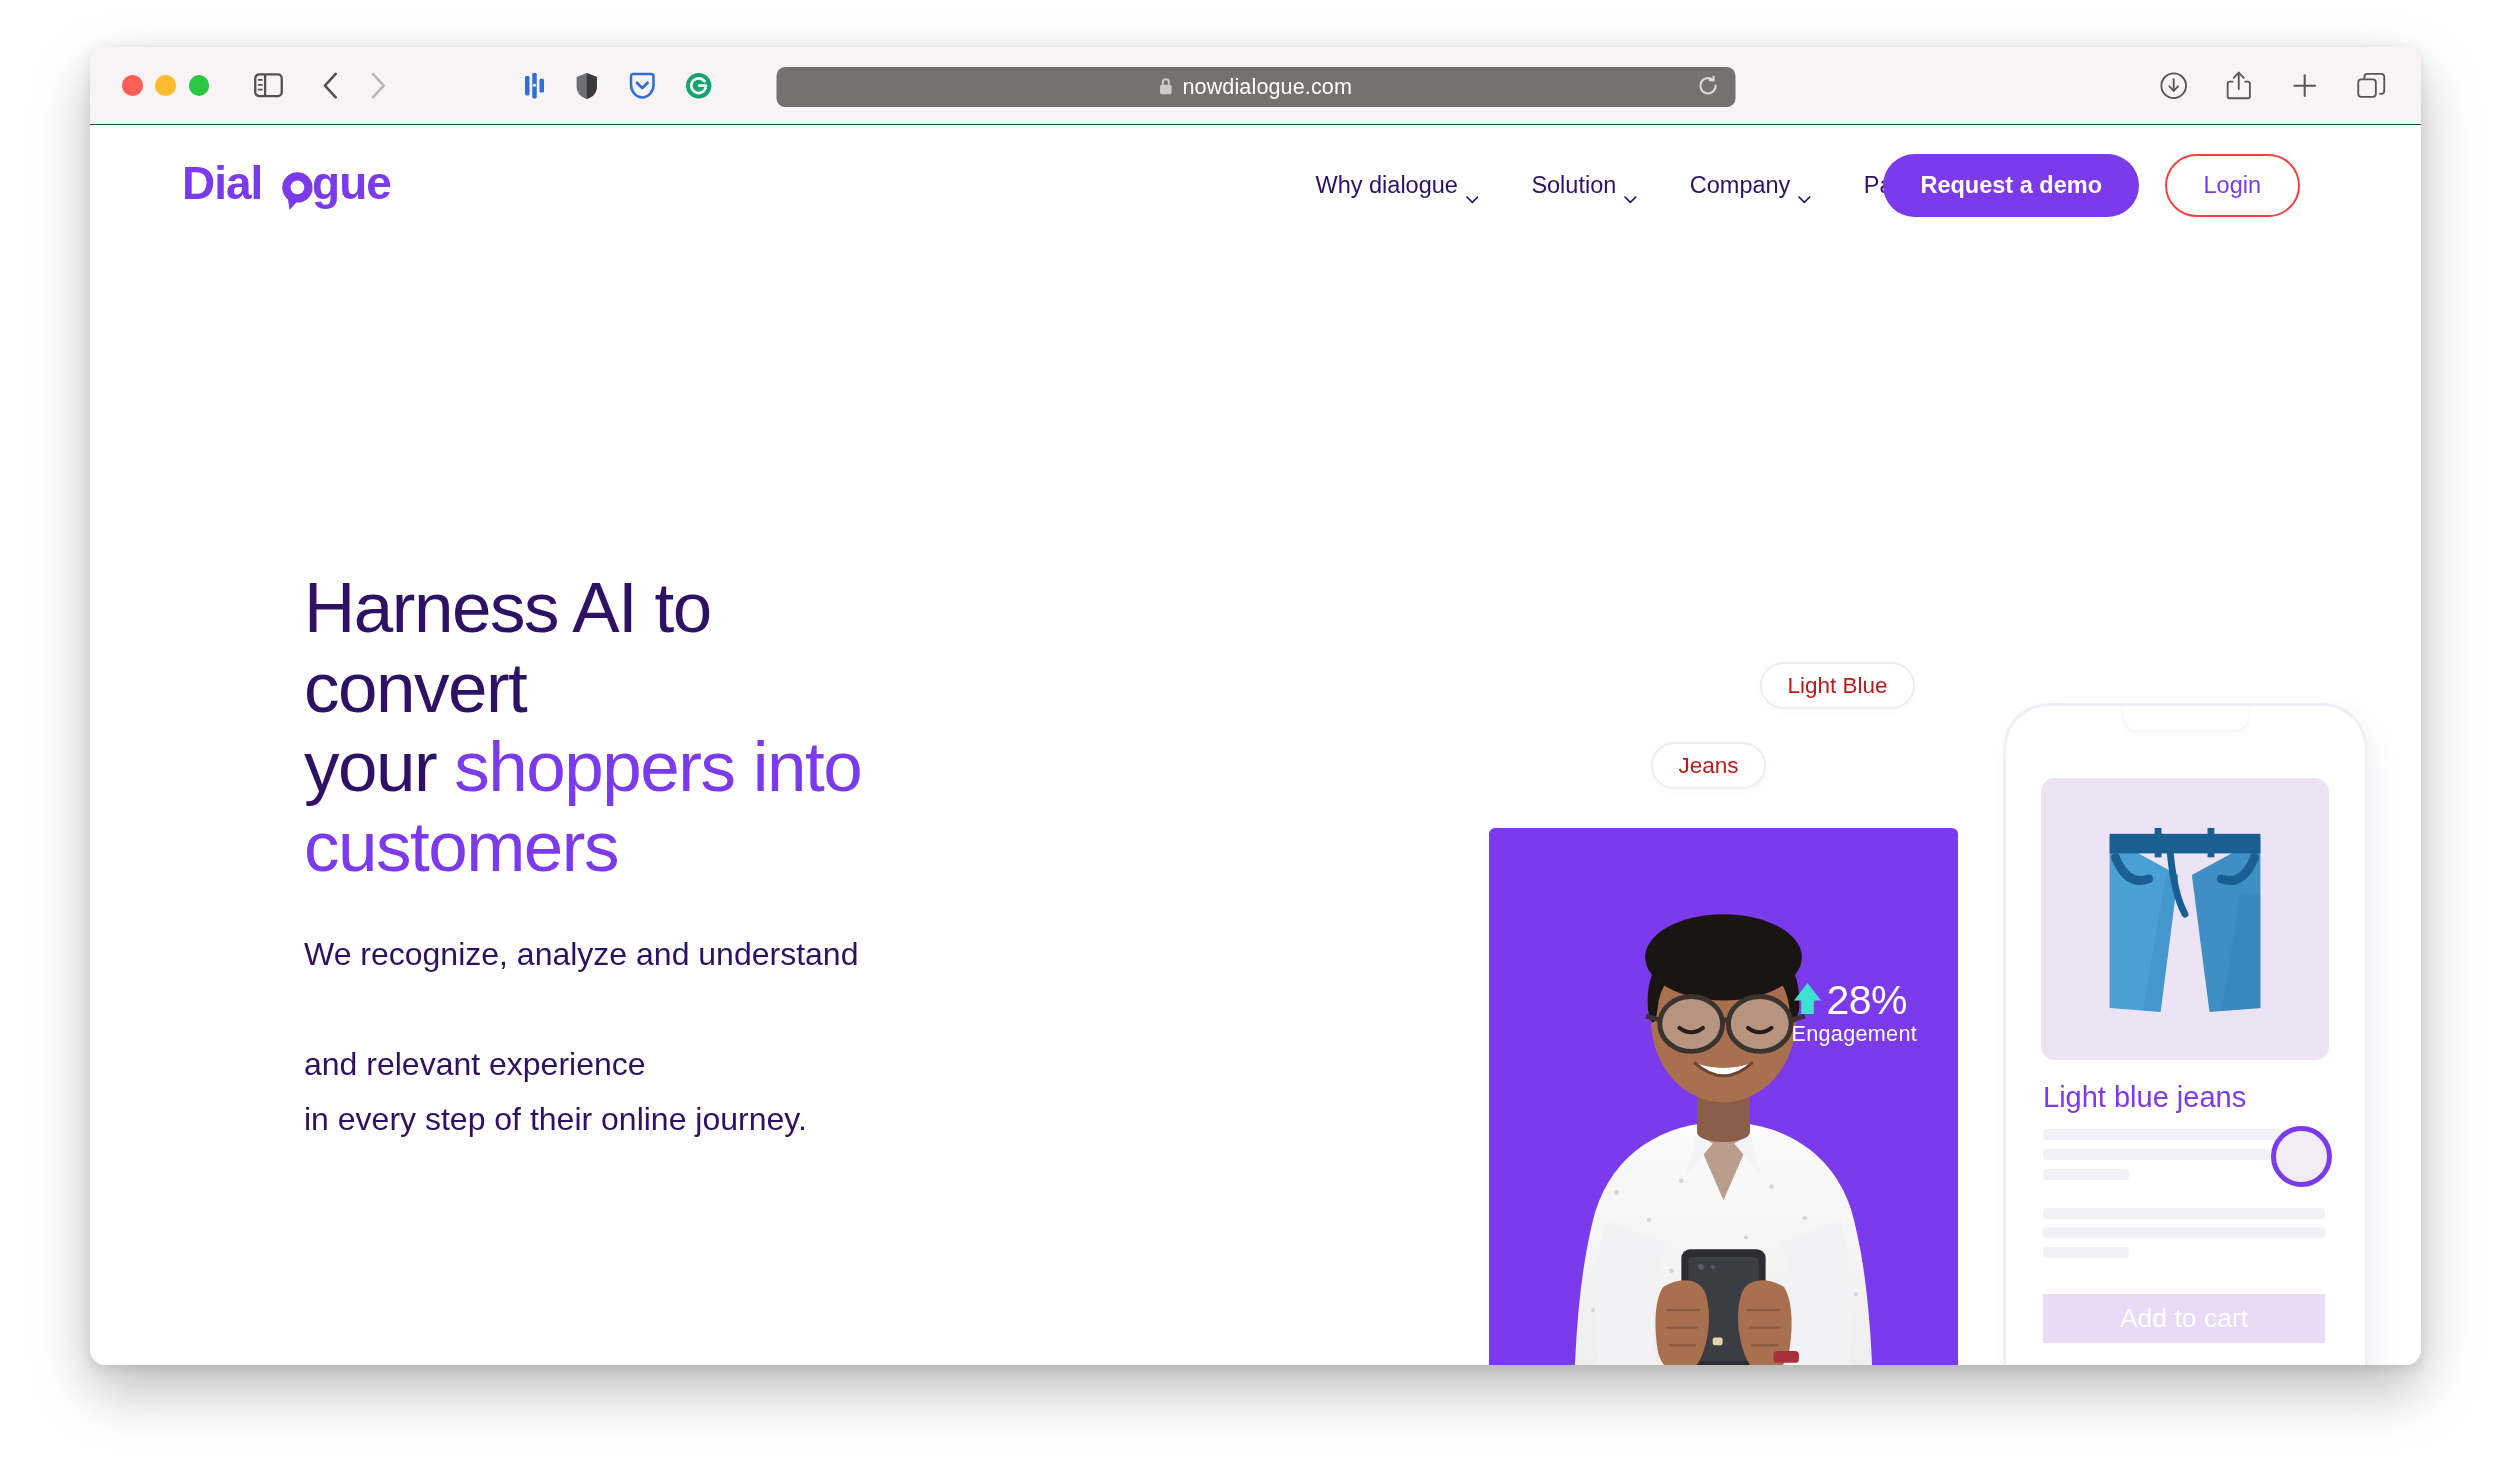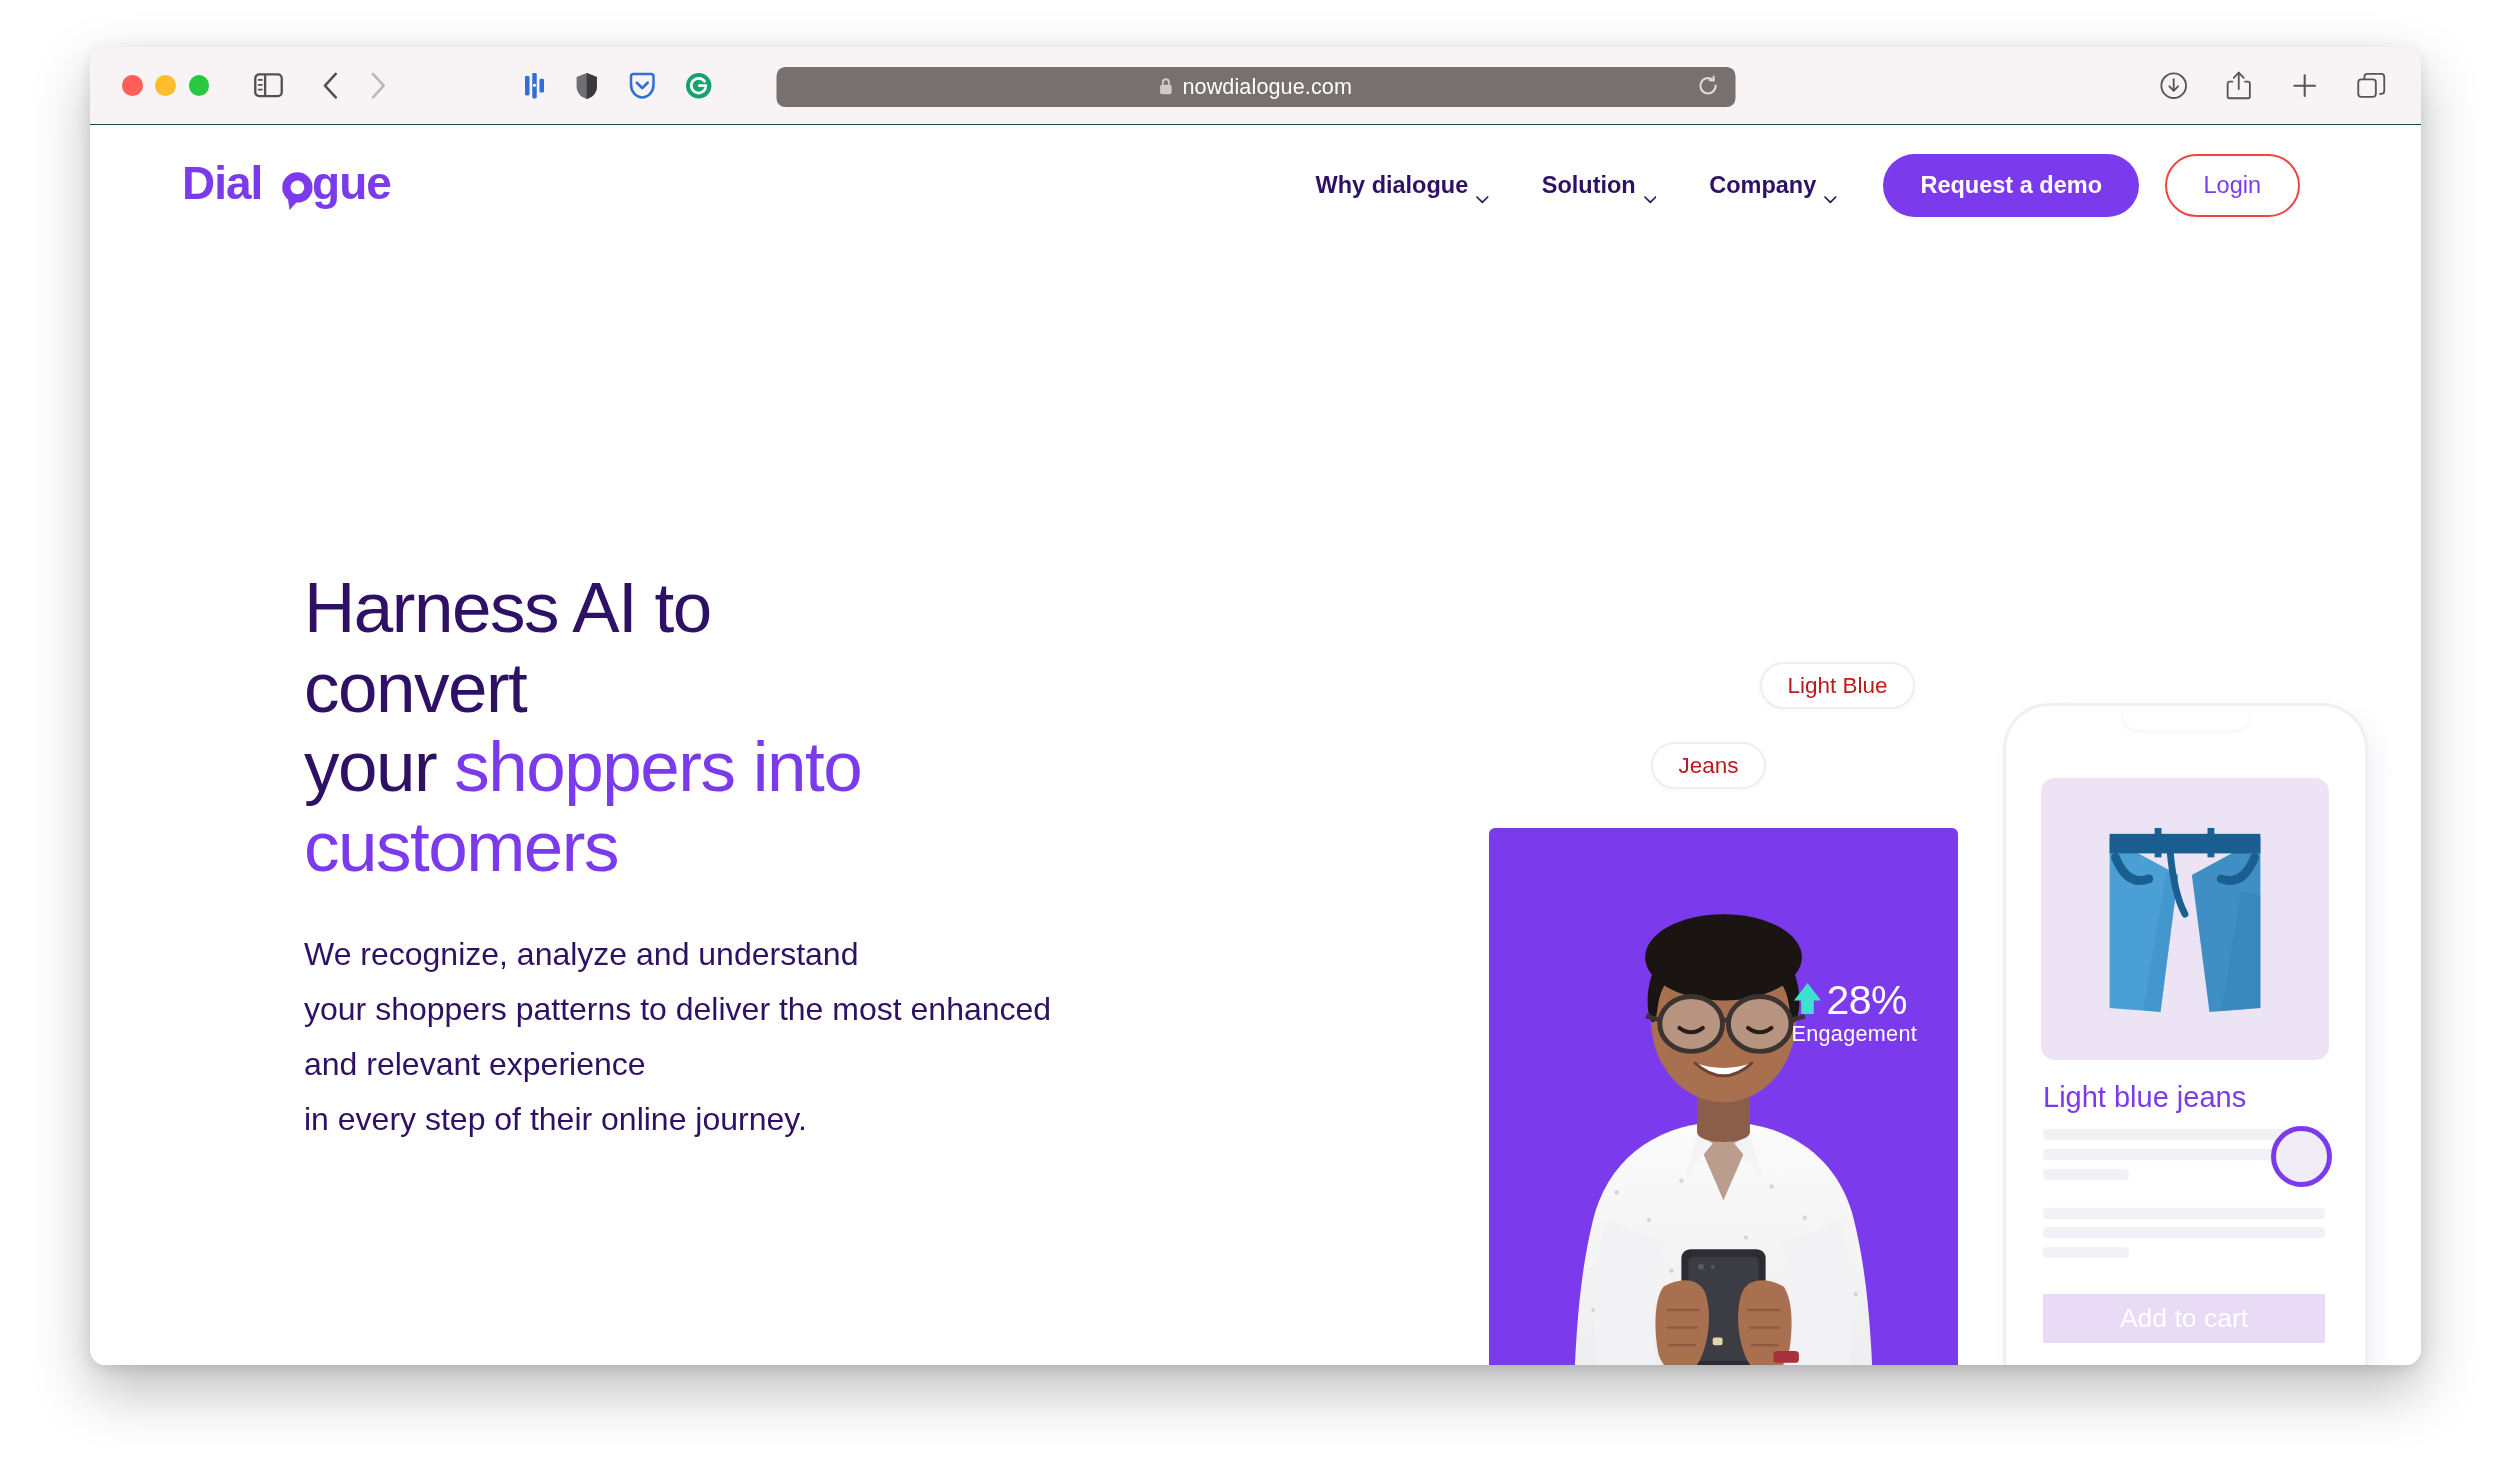--- a/index.html
+++ b/index.html
@@ -137,21 +137,20 @@
   }
   .nav-item {
     display: flex;
     align-items: center;
     gap: 7.8px;
     color: #2e1065;
     font-size: 23.5px;
     padding: 0 26.5px;
     cursor: pointer;
     white-space: nowrap;
-    font-weight: bold;
   }
   .caret {
     width: 12.7px; height: 7.8px;
     position: relative; top: 2px;
   }
 
   .header-actions {
     position: absolute;
     right: 121px;
     display: flex;
@@ -508,21 +507,21 @@
     <div class="hero-left">
       <h1 class="headline">
         <span>Harness AI to</span><br>
         <span>convert</span><br>
         <span>your </span><span class="hl-accent">shoppers into</span><br>
         <span class="hl-accent">customers</span>
       </h1>
 
       <p class="subhead">
         <span>We recognize, analyze and understand</span><br>
-        <span>your shoppers patterns to deliver the most enhanced</span><br>
+        <br>
         <span>and relevant experience</span><br>
         <span>in every step of their online journey.</span>
       </p>
     </div>
 
     <div class="chip chip-lightblue">
       <span>Light Blue</span>
     </div>
     <div class="chip chip-jeans">
       <span>Jeans</span>

